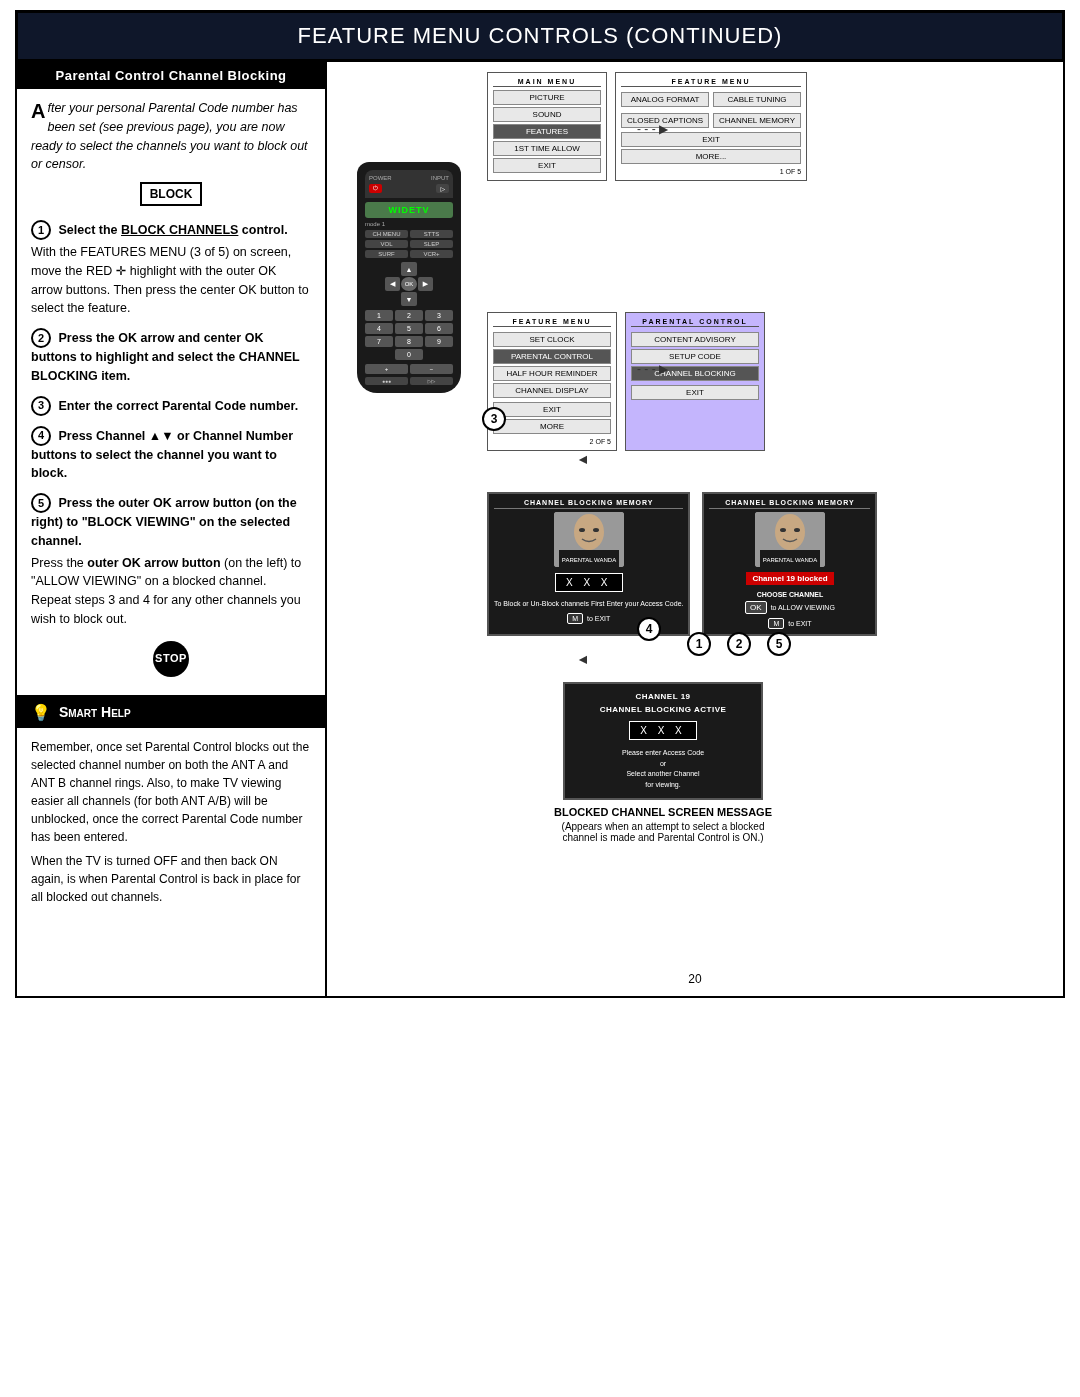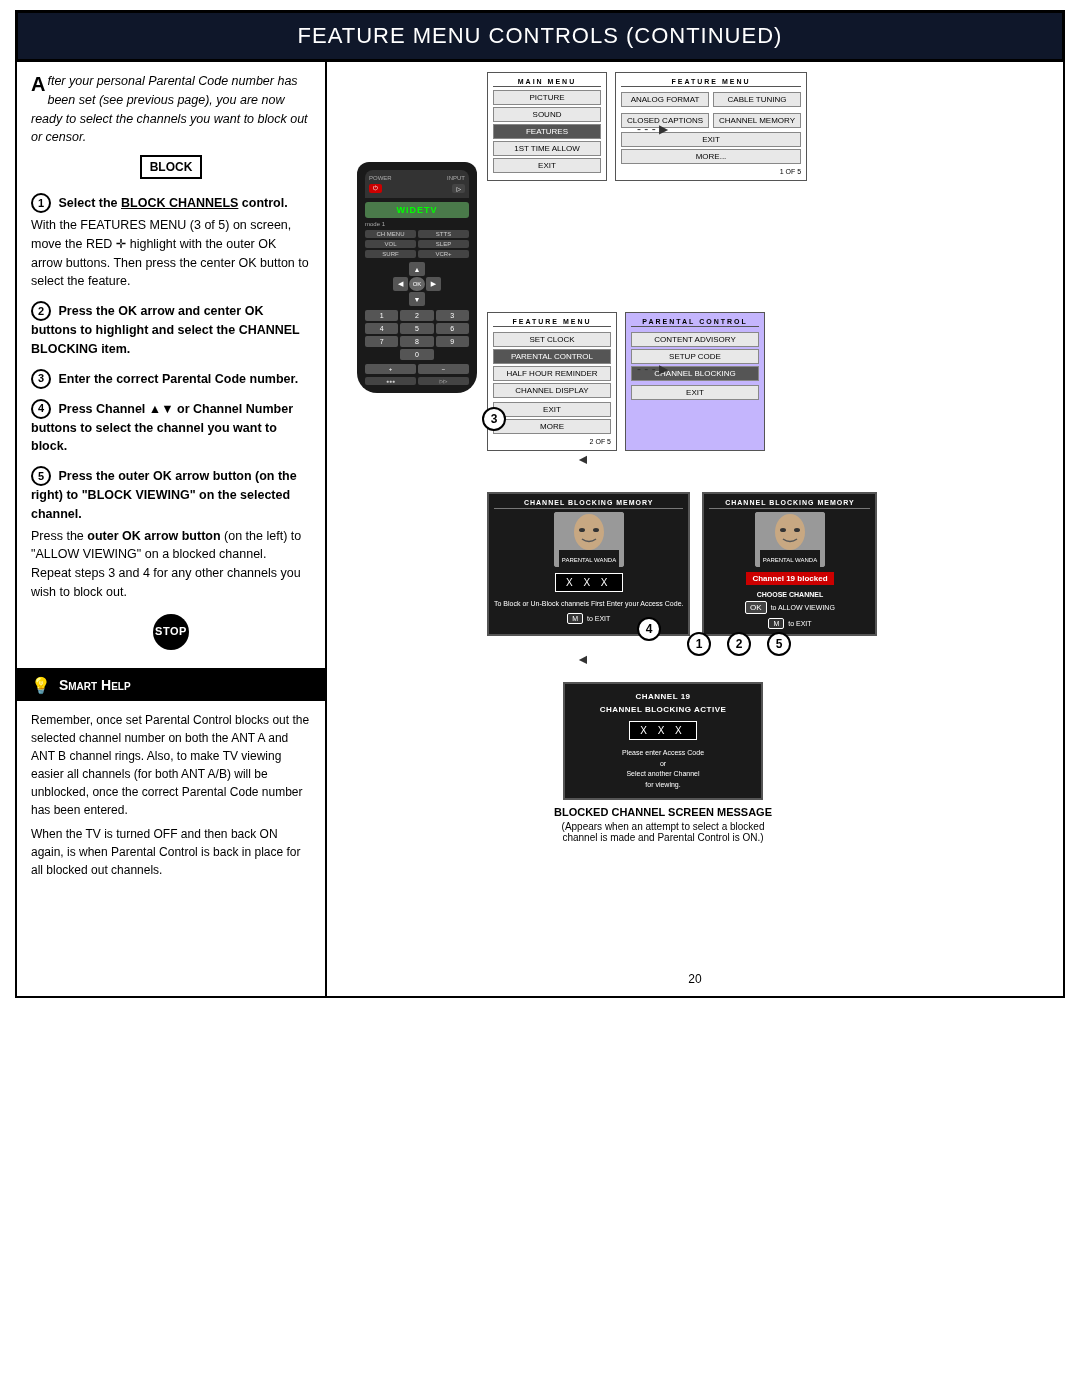--- a/index.html
+++ b/index.html
@@ -170,21 +170,21 @@
       display: flex;
       gap: 4px;
       justify-content: center;
       margin: 2px 0;
     }
 
     .remote-body {
       background: #1a1a1a;
       border-radius: 12px 12px 20px 20px;
       padding: 8px;
-      width: 120px;
+      width: 104px;
       margin: 0 auto;
       color: #fff;
       font-size: 7px;
     }
 
     .remote-top {
       background: #333;
       border-radius: 8px 8px 0 0;
       padding: 5px 4px;
       text-align: center;
@@ -389,20 +389,21 @@
 </head>
 <body>
 
 <div class="page-header">
   <span class="small-caps">Feature Menu Controls (Continued)</span>
 </div>
 
 <div class="main-layout">
 
   <div class="left-panel">
+    <div class="parental-control-header">Parental Control Channel Blocking</div>
 
     <div class="left-content">
 
       <div class="intro-text">
         <span class="drop-cap">A</span>
         <span>fter your personal Parental Code number has been set (see previous page), you are now ready to select the channels you want to block out or censor.</span>
       </div>
 
       <div style="text-align:center; margin-bottom:8px;">
         <span class="begin-box">BLOCK</span>

